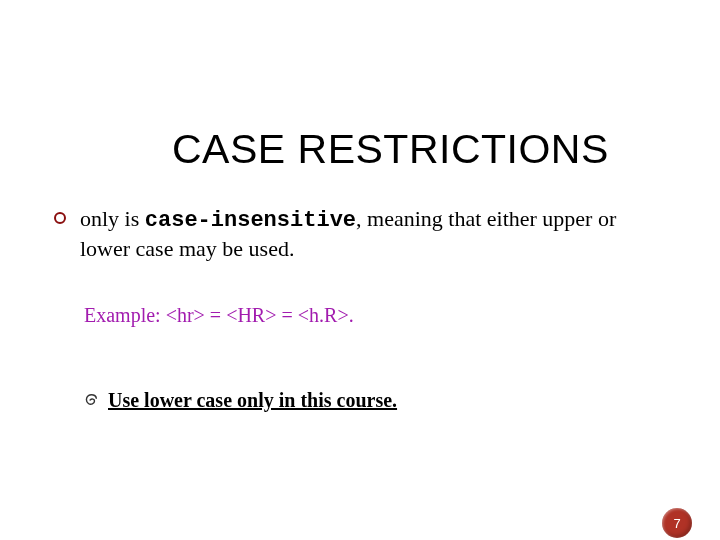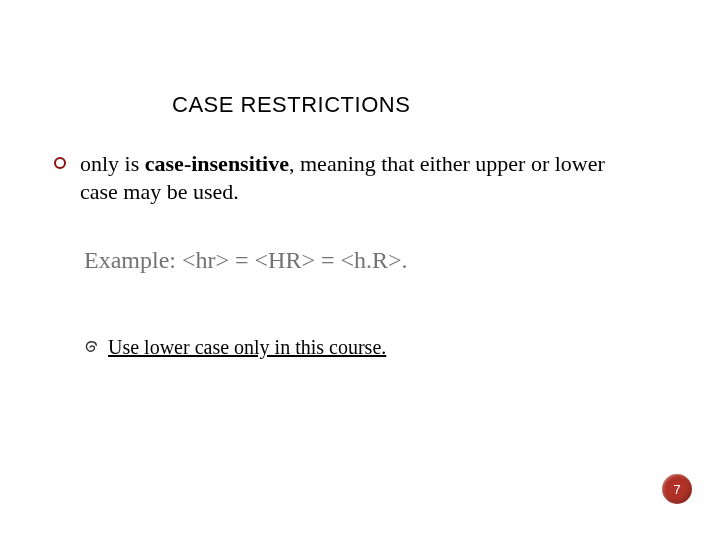--- a/index.html
+++ b/index.html
@@ -10,26 +10,27 @@
     position: relative;
   }
   .slide {
     width: 720px;
     height: 540px;
     padding: 0 48px 0 48px;
     position: relative;
   }
   .title {
     font-family: Arial, Helvetica, sans-serif;
-    font-size: 22px;
+    font-size: 41px;
     font-weight: 400;
     color: #000;
     letter-spacing: 0.5px;
     padding-top: 92px;
     padding-left: 124px;
+    margin-top: 34px;
   }
   .body {
     padding-top: 32px;
     padding-left: 6px;
   }
   .bullet-row {
     display: flex;
     align-items: flex-start;
     gap: 14px;
   }
@@ -46,42 +47,42 @@
     inset: 0;
     border: 2.2px solid #8a0f0f;
     border-radius: 50%;
   }
   .bullet-text {
     font-size: 22px;
     line-height: 1.25;
     color: #000;
     max-width: 560px;
   }
-  .bold { font-weight: 700; }
+  .bold { font-weight: 700; font-family: Liberation Mono, monospace; }
   .example {
-    font-size: 24px;
-    color: #737373;
+    font-size: 20px;
+    color: #a21caf;
     padding-top: 42px;
     padding-left: 30px;
   }
   .sub-bullet {
     display: flex;
     align-items: flex-start;
     gap: 10px;
     padding-top: 62px;
     padding-left: 30px;
   }
   .sub-icon {
     width: 14px;
     height: 14px;
     margin-top: 4px;
   }
   .sub-text {
     font-size: 20px;
-    font-weight: 400;
+    font-weight: 700;
     text-decoration: underline;
     color: #000;
   }
   .page-badge {
     position: absolute;
     right: 28px;
     bottom: 36px;
     width: 30px;
     height: 30px;
     border-radius: 50%;

